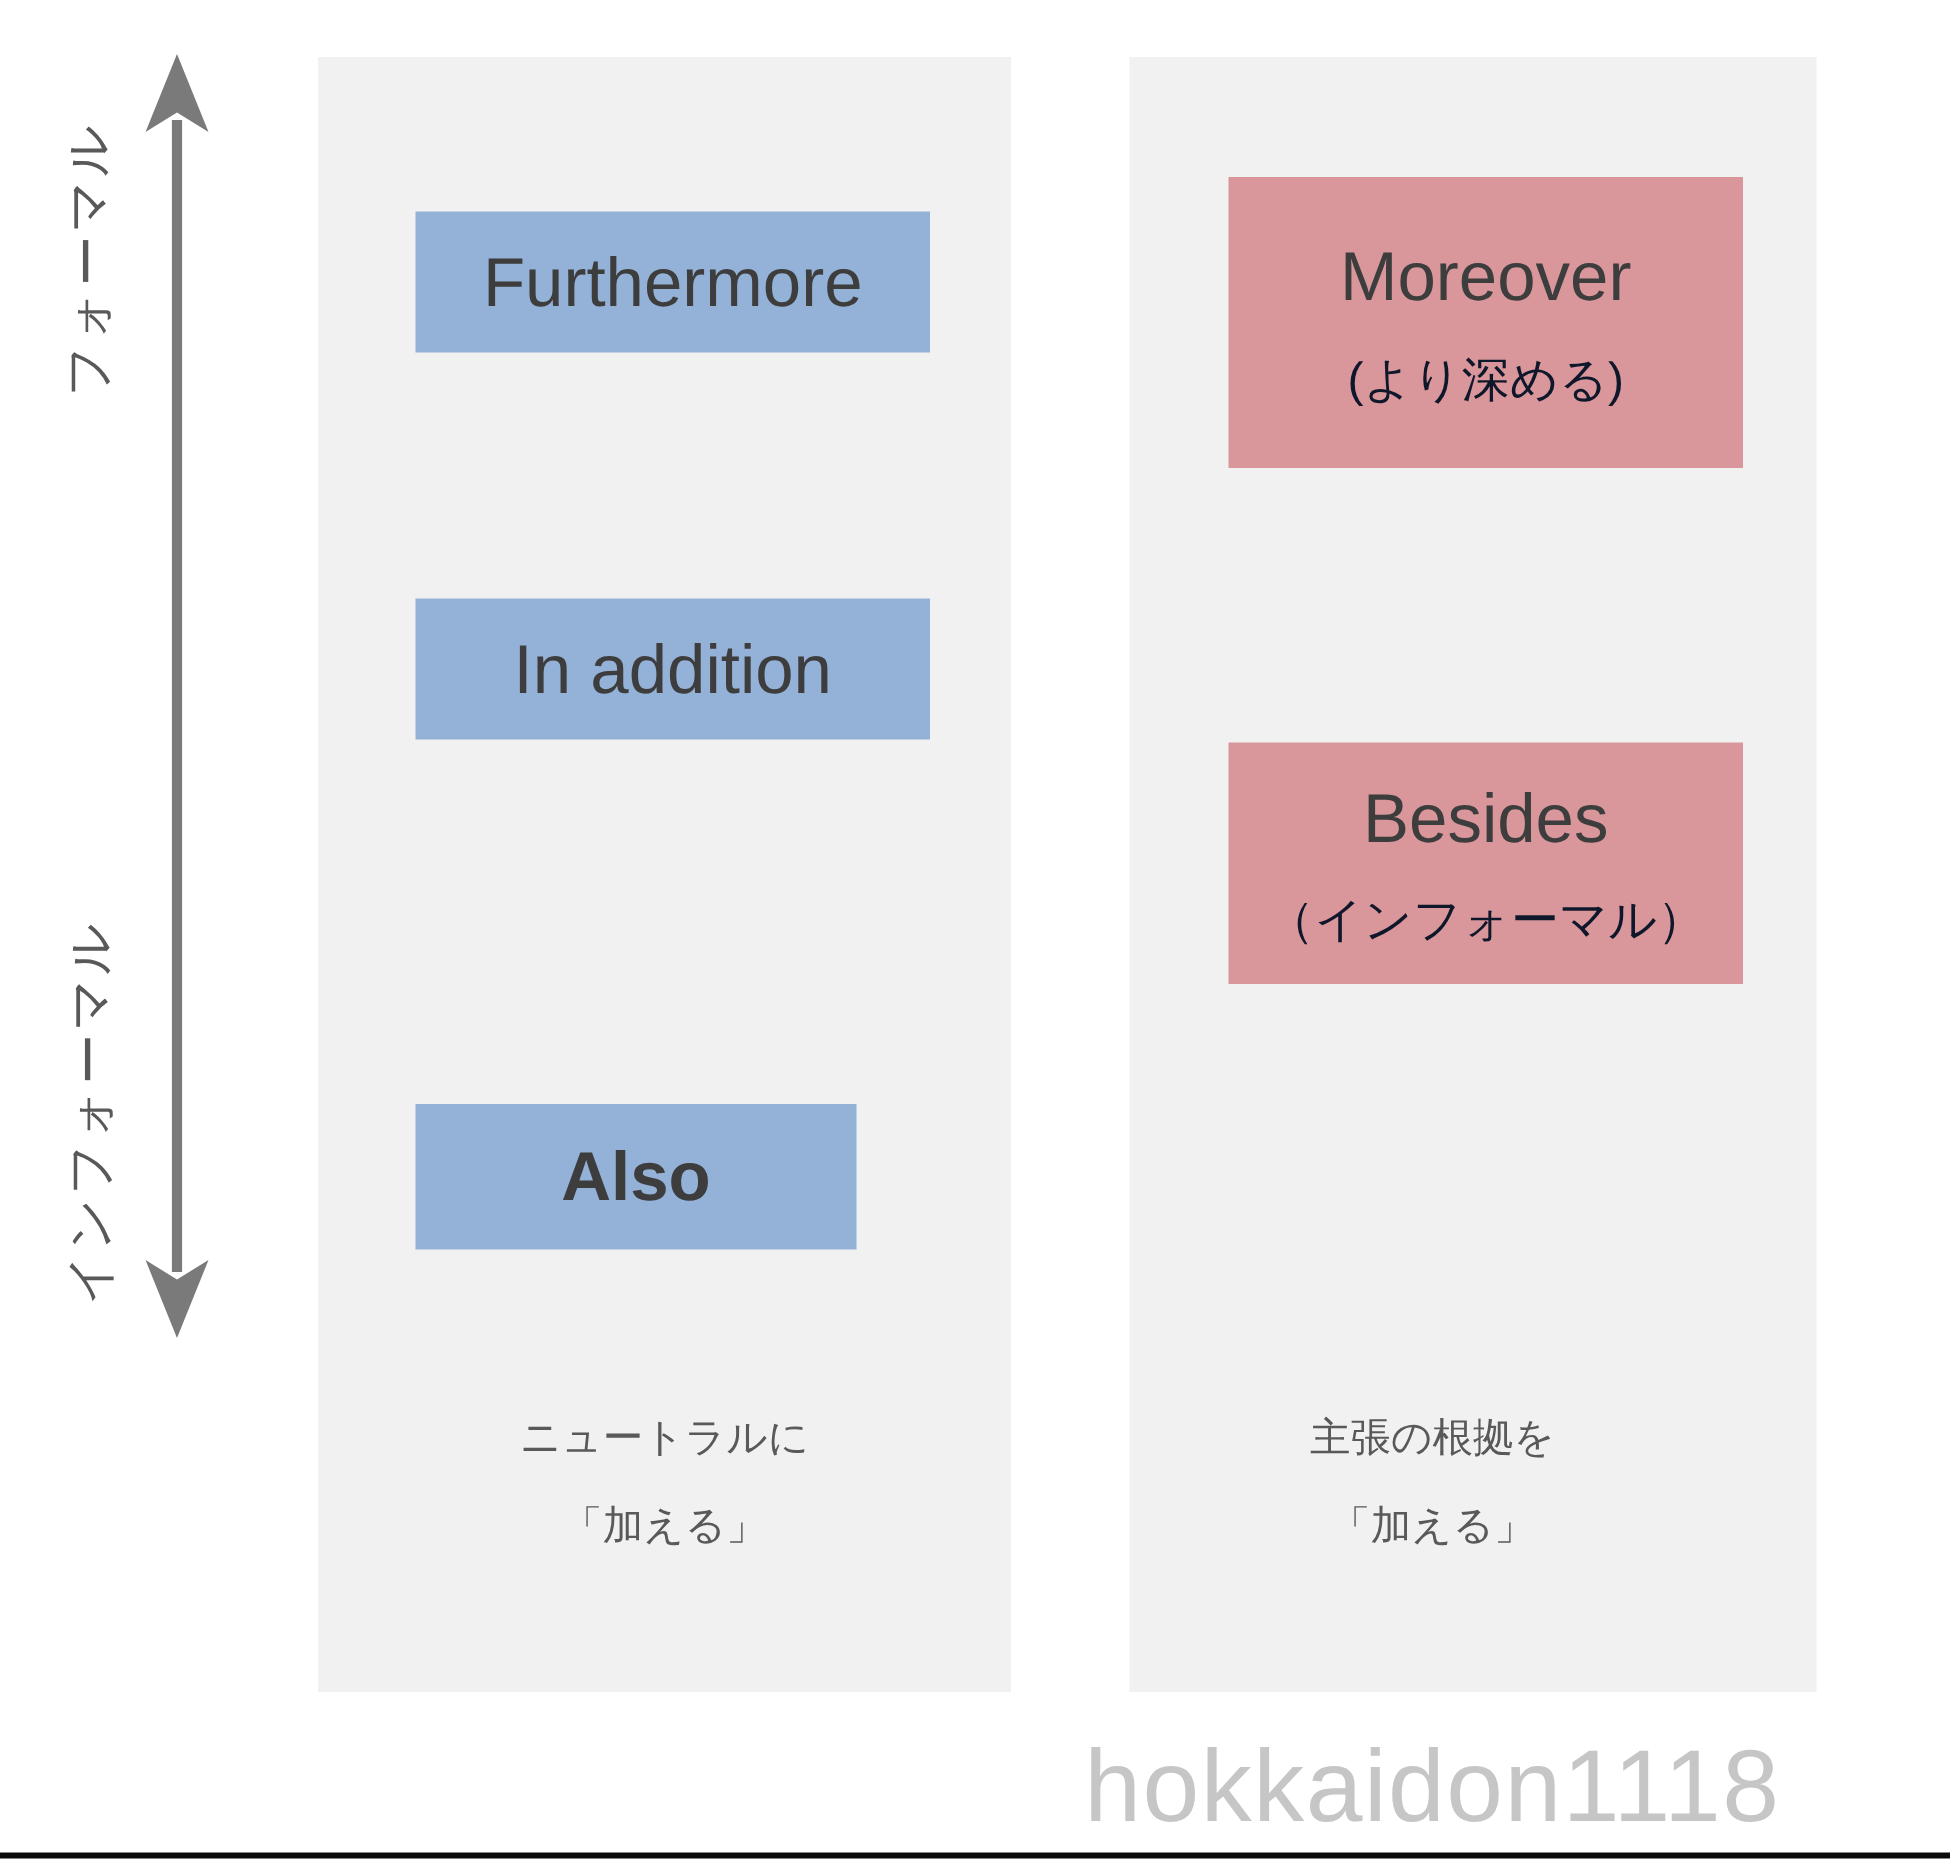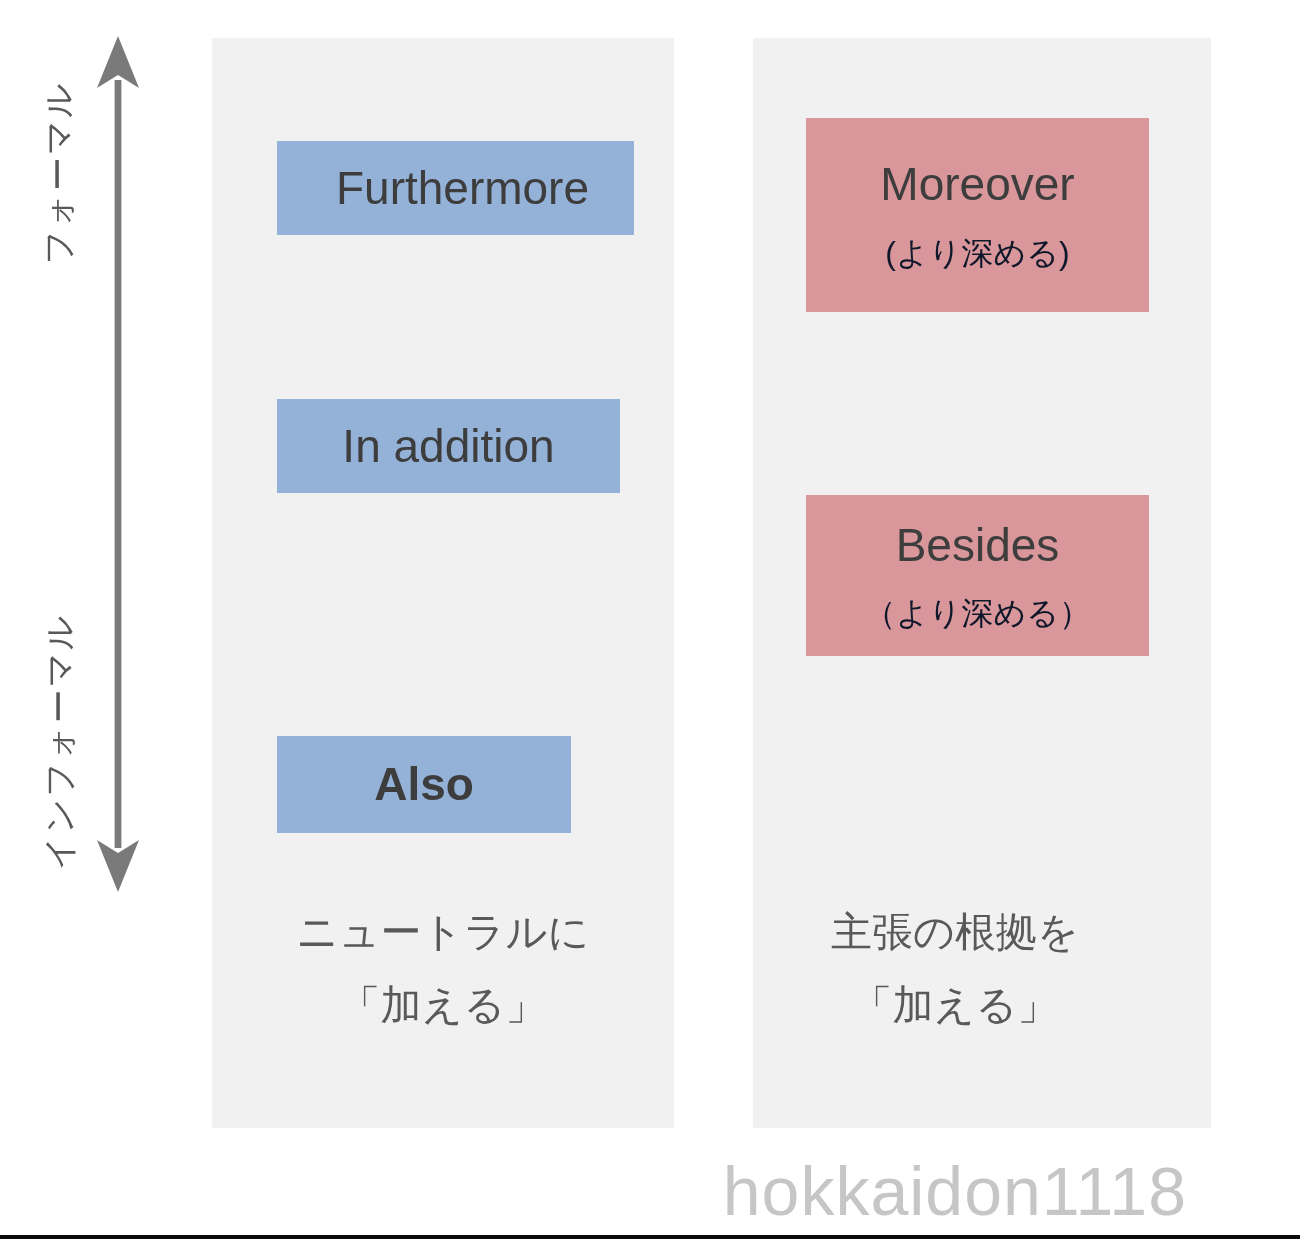--- a/index.html
+++ b/index.html
@@ -46,44 +46,44 @@
   .axis-label.bottom{left:-90px;top:722px;width:300px;}
 
   .word-box{
     position:absolute;
     display:flex;
     flex-direction:column;
     align-items:center;
     justify-content:center;
   }
   .word-box.blue{background:var(--blue_box,#94b1d8);}
-  .word-box.red{background:var(--red_box,#d9979b);}
+  .word-box.red{background:var(--red_box,#d9979b);margin-left:13px;}
   .word-box .en{
     font-size:46px;
     color:var(--text_dark,#3d3d3d);
     line-height:1.1;
   }
   .word-box .jp{
     font-size:32px;
     color:#0f172a;
     margin-top:26px;
     line-height:1.1;
   }
-  .box-furthermore{left:277px;top:141px;width:343px;height:94px;padding-left:14px;}
+  .box-furthermore{left:277px;top:141px;width:343px;height:94px;}
   .box-in-addition{left:277px;top:399px;width:343px;height:94px;}
   .box-also{left:277px;top:736px;width:294px;height:97px;font-weight:bold;}
   .box-moreover{left:806px;top:118px;width:343px;height:194px;}
   .box-besides{left:806px;top:495px;width:343px;height:161px;}
 
   .caption{
     position:absolute;
-    top:912px;
+    top:945px;
     text-align:center;
     color:var(--text_medium,#595959);
-    font-size:41px;
+    font-size:27px;
     line-height:1.0;
   }
   .caption.left{left:212px;width:462px;}
   .caption.right{left:753px;width:404px;font-family:Liberation Serif, serif;}
   .caption .line2{margin-top:32px;}
 
   .watermark{
     position:absolute;
     right:113px;
     top:1152px;
@@ -125,21 +125,21 @@
   <div class="word-box blue box-also">
     <span class="en">Also</span>
   </div>
 
   <div class="word-box red box-moreover">
     <span class="en">Moreover</span>
     <span class="jp">(より深める)</span>
   </div>
   <div class="word-box red box-besides">
     <span class="en">Besides</span>
-    <span class="jp">（より深める）</span>
+    <span class="jp">（インフォーマル）</span>
   </div>
 
   <div class="caption left">
     <div class="line1">ニュートラルに</div>
     <div class="line2">「加える」</div>
   </div>
   <div class="caption right">
     <div class="line1">主張の根拠を</div>
     <div class="line2">「加える」</div>
   </div>

